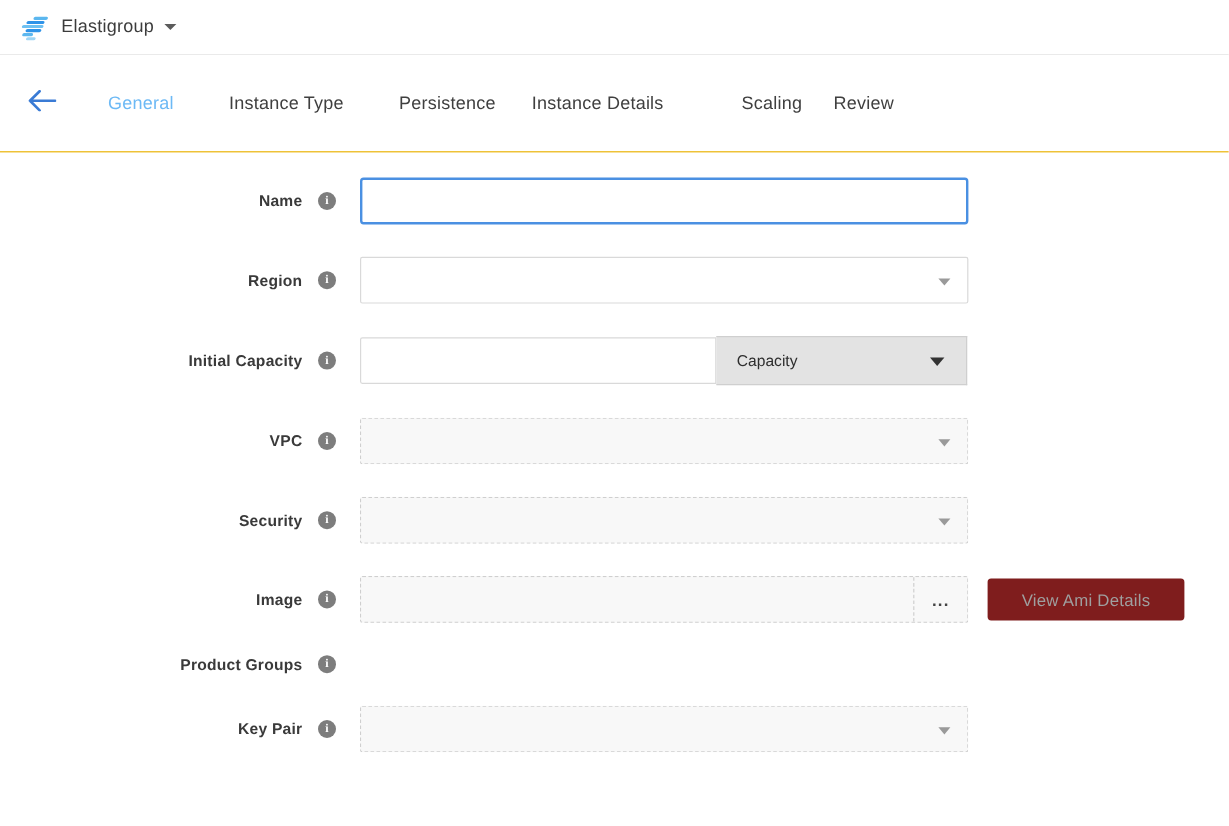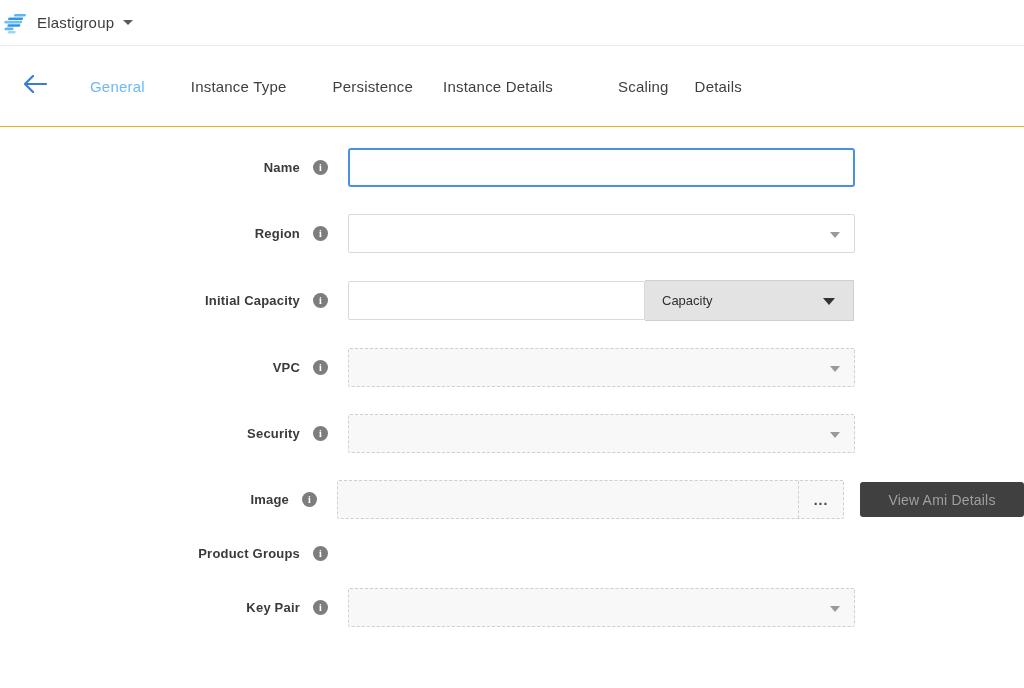--- a/index.html
+++ b/index.html
@@ -1,21 +1,21 @@
 <!DOCTYPE html>
 <html><head>
 <meta charset="utf-8">
 <style>
   * { box-sizing: border-box; margin: 0; padding: 0; }
   html, body { width: 1024px; height: 688px; background: #ffffff;
     font-family: "Liberation Sans", "DejaVu Sans", sans-serif; overflow: hidden; }
 
   
   .topbar { height: 46px; display: flex; align-items: center;
-    border-bottom: 1px solid #eaeaea; background: #fff; }
+    padding-left: 14px; border-bottom: 1px solid #eaeaea; background: #fff; }
   .app-switcher { display: flex; align-items: center; cursor: pointer; }
   .logo { width: 27px; height: 24px; display: inline-block; }
   .app-name { font-size: 15px; color: #3c3c3c; margin-left: 10px; letter-spacing: .2px; }
   .caret-sm { width: 0; height: 0; margin-left: 9px;
     border-left: 5px solid transparent; border-right: 5px solid transparent;
     border-top: 5px solid #5b5b5b; }
 
   
   .tabbar { height: 81px; display: flex; align-items: center;
     border-bottom: 1px solid #eab308; background: #fff; }
@@ -25,21 +25,21 @@
   .tab { font-size: 15px; color: #3f3f3f; cursor: pointer; letter-spacing: .2px; }
   .tab.active { color: #6cb9f5; }
   .tab.mr-a { margin-right: 46px; }
   .tab.mr-b { margin-right: 46px; }
   .tab.mr-c { margin-right: 30px; }
   .tab.mr-d { margin-right: 65px; }
   .tab.mr-e { margin-right: 26px; }
 
   
   .form { padding-top: 21px; }
-  .row { display: flex; align-items: center; margin-bottom: 27px; padding-left: 48px; }
+  .row { display: flex; align-items: center; margin-bottom: 27px; }
   .label-cell { width: 280px; display: flex; align-items: center;
     justify-content: flex-end; }
   .field-label { font-size: 13px; font-weight: bold; color: #3a3a3a; letter-spacing: .2px; }
   .info-icon { width: 15px; height: 15px; border-radius: 50%; background: #7d7d7d;
     color: #fff; font-size: 10px; font-weight: bold; display: flex;
     align-items: center; justify-content: center; margin-left: 13px;
     font-family: "Liberation Serif", serif; cursor: pointer; flex: none; }
   .control-cell { margin-left: 20px; display: flex; align-items: center; }
 
   .text-input { width: 507px; height: 39px; border: 2px solid #4a90e2;
@@ -68,21 +68,21 @@
 
   .image-box { position: relative; width: 507px; height: 39px;
     border: 1px dashed #cfcfcf; border-radius: 2px; background: #f8f8f8;
     display: flex; align-items: center; padding-left: 12px; font-size: 13px; color: #333; }
   .browse-seg { position: absolute; right: 0; top: 0; bottom: 0; width: 45px;
     border-left: 1px dashed #cfcfcf; display: flex; align-items: center;
     justify-content: center; font-size: 14px; font-weight: bold; color: #444;
     letter-spacing: 1px; cursor: pointer; }
 
   .side-btn { width: 164px; height: 35px; margin-left: 16px; border: none;
-    background: #404040; color: #9f9f9f; font-size: 14px; border-radius: 3px;
+    background: #7f1d1d; color: #9f9f9f; font-size: 14px; border-radius: 3px;
     font-family: "Liberation Sans", sans-serif; letter-spacing: .2px; cursor: pointer; }
 </style>
 </head>
 <body>
 
 <div class="topbar">
   <div class="app-switcher">
     <span class="logo">
       <svg width="27" height="24" viewBox="0 0 27 24">
         <g transform="skewX(-14) translate(6,0)">
@@ -107,21 +107,21 @@
         <path d="M10 1 L2 9 L10 17 M2 9 L23 9" stroke="#3a7bd5" stroke-width="2.2" fill="none" stroke-linecap="round" stroke-linejoin="round"></path>
       </svg>
     </span>
   </div>
   <div class="tabs">
     <span class="tab active mr-a">General</span>
     <span class="tab mr-b">Instance Type</span>
     <span class="tab mr-c">Persistence</span>
     <span class="tab mr-d">Instance Details</span>
     <span class="tab mr-e">Scaling</span>
-    <span class="tab">Details</span>
+    <span class="tab">Review</span>
   </div>
 </div>
 
 <div class="form">
 
   <div class="row">
     <div class="label-cell">
       <span class="field-label">Name</span>
       <span class="info-icon">i</span>
     </div>

